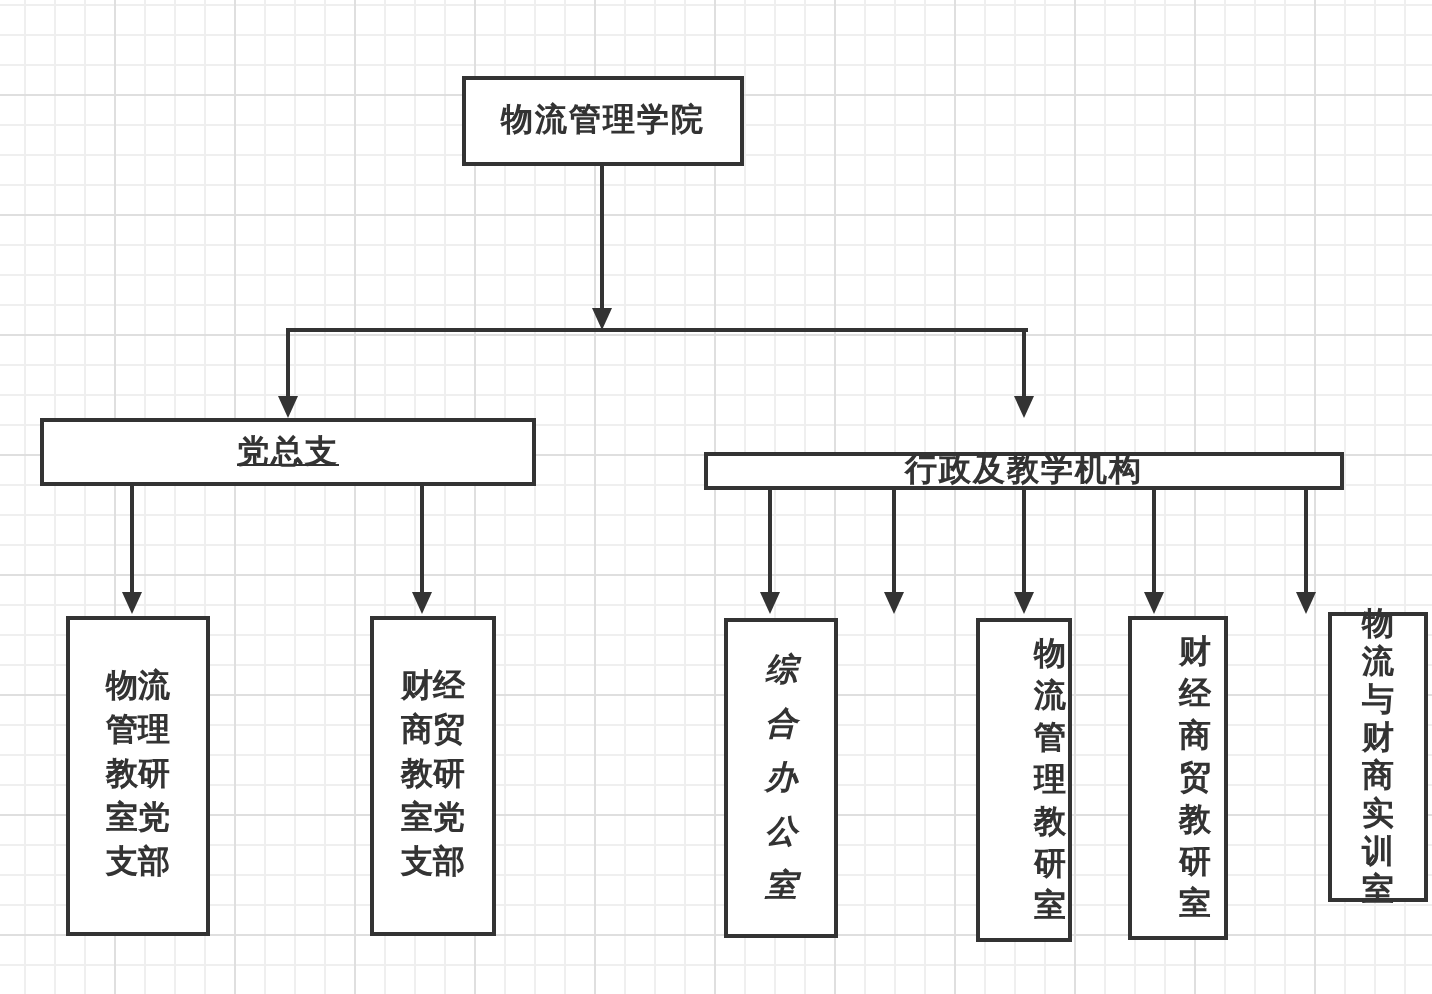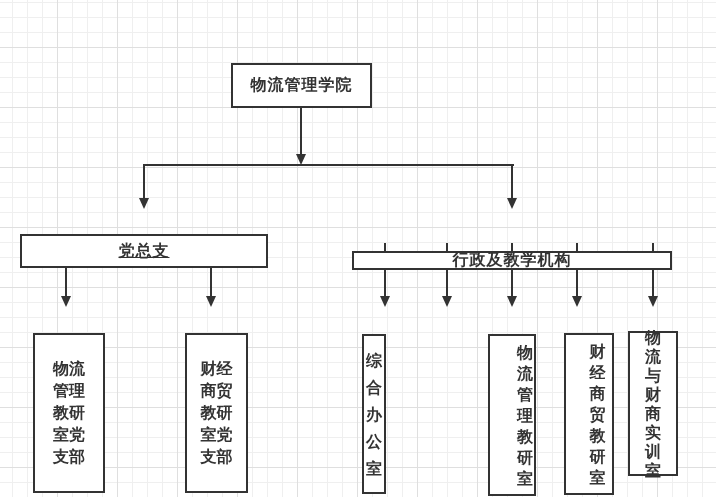--- a/index.html
+++ b/index.html
@@ -22,21 +22,20 @@
   }
   .node{
     position:absolute;
     background:#ffffff;
     border:2px solid #333333;
     box-sizing:border-box;
     display:flex;
     align-items:center;
     justify-content:center;
     color:#333333;
-    margin-top:25px;
   }
   .lbl{
     font-weight:bold;
     font-size:16px;
     letter-spacing:1px;
     white-space:nowrap;
     color:#333333;
   }
   .vtxt{
     font-weight:bold;
@@ -104,30 +103,30 @@
   </div>
 
   <div class="node" style="left:33px;top:308px;width:72px;height:160px;">
     <span class="vtxt w2 lh22">物流管理教研室党支部</span>
   </div>
 
   <div class="node" style="left:185px;top:308px;width:63px;height:160px;">
     <span class="vtxt w2 lh22">财经商贸教研室党支部</span>
   </div>
 
-  <div class="node" style="left:362px;top:309px;width:24px;height:160px;">
+  <div class="node" style="left:362px;top:309px;width:57px;height:160px;font-style:italic;">
     <span class="vtxt w1 lh27">综合办公室</span>
   </div>
 
 
   <div class="node" style="left:488px;top:309px;width:48px;height:162px;justify-content:flex-end;">
     <span class="vtxt w1 lh21">物流管理教研室</span>
   </div>
 
   <div class="node" style="left:564px;top:308px;width:50px;height:162px;padding-left:17px;">
     <span class="vtxt w1 lh21">财经商贸教研室</span>
   </div>
 
-  <div class="node" style="left:628px;top:306px;width:50px;height:145px;">
+  <div class="node" style="left:664px;top:306px;width:50px;height:145px;">
     <span class="vtxt w1 lh19">物流与财商实训室</span>
   </div>
 
 </div>
 
 </body></html>

